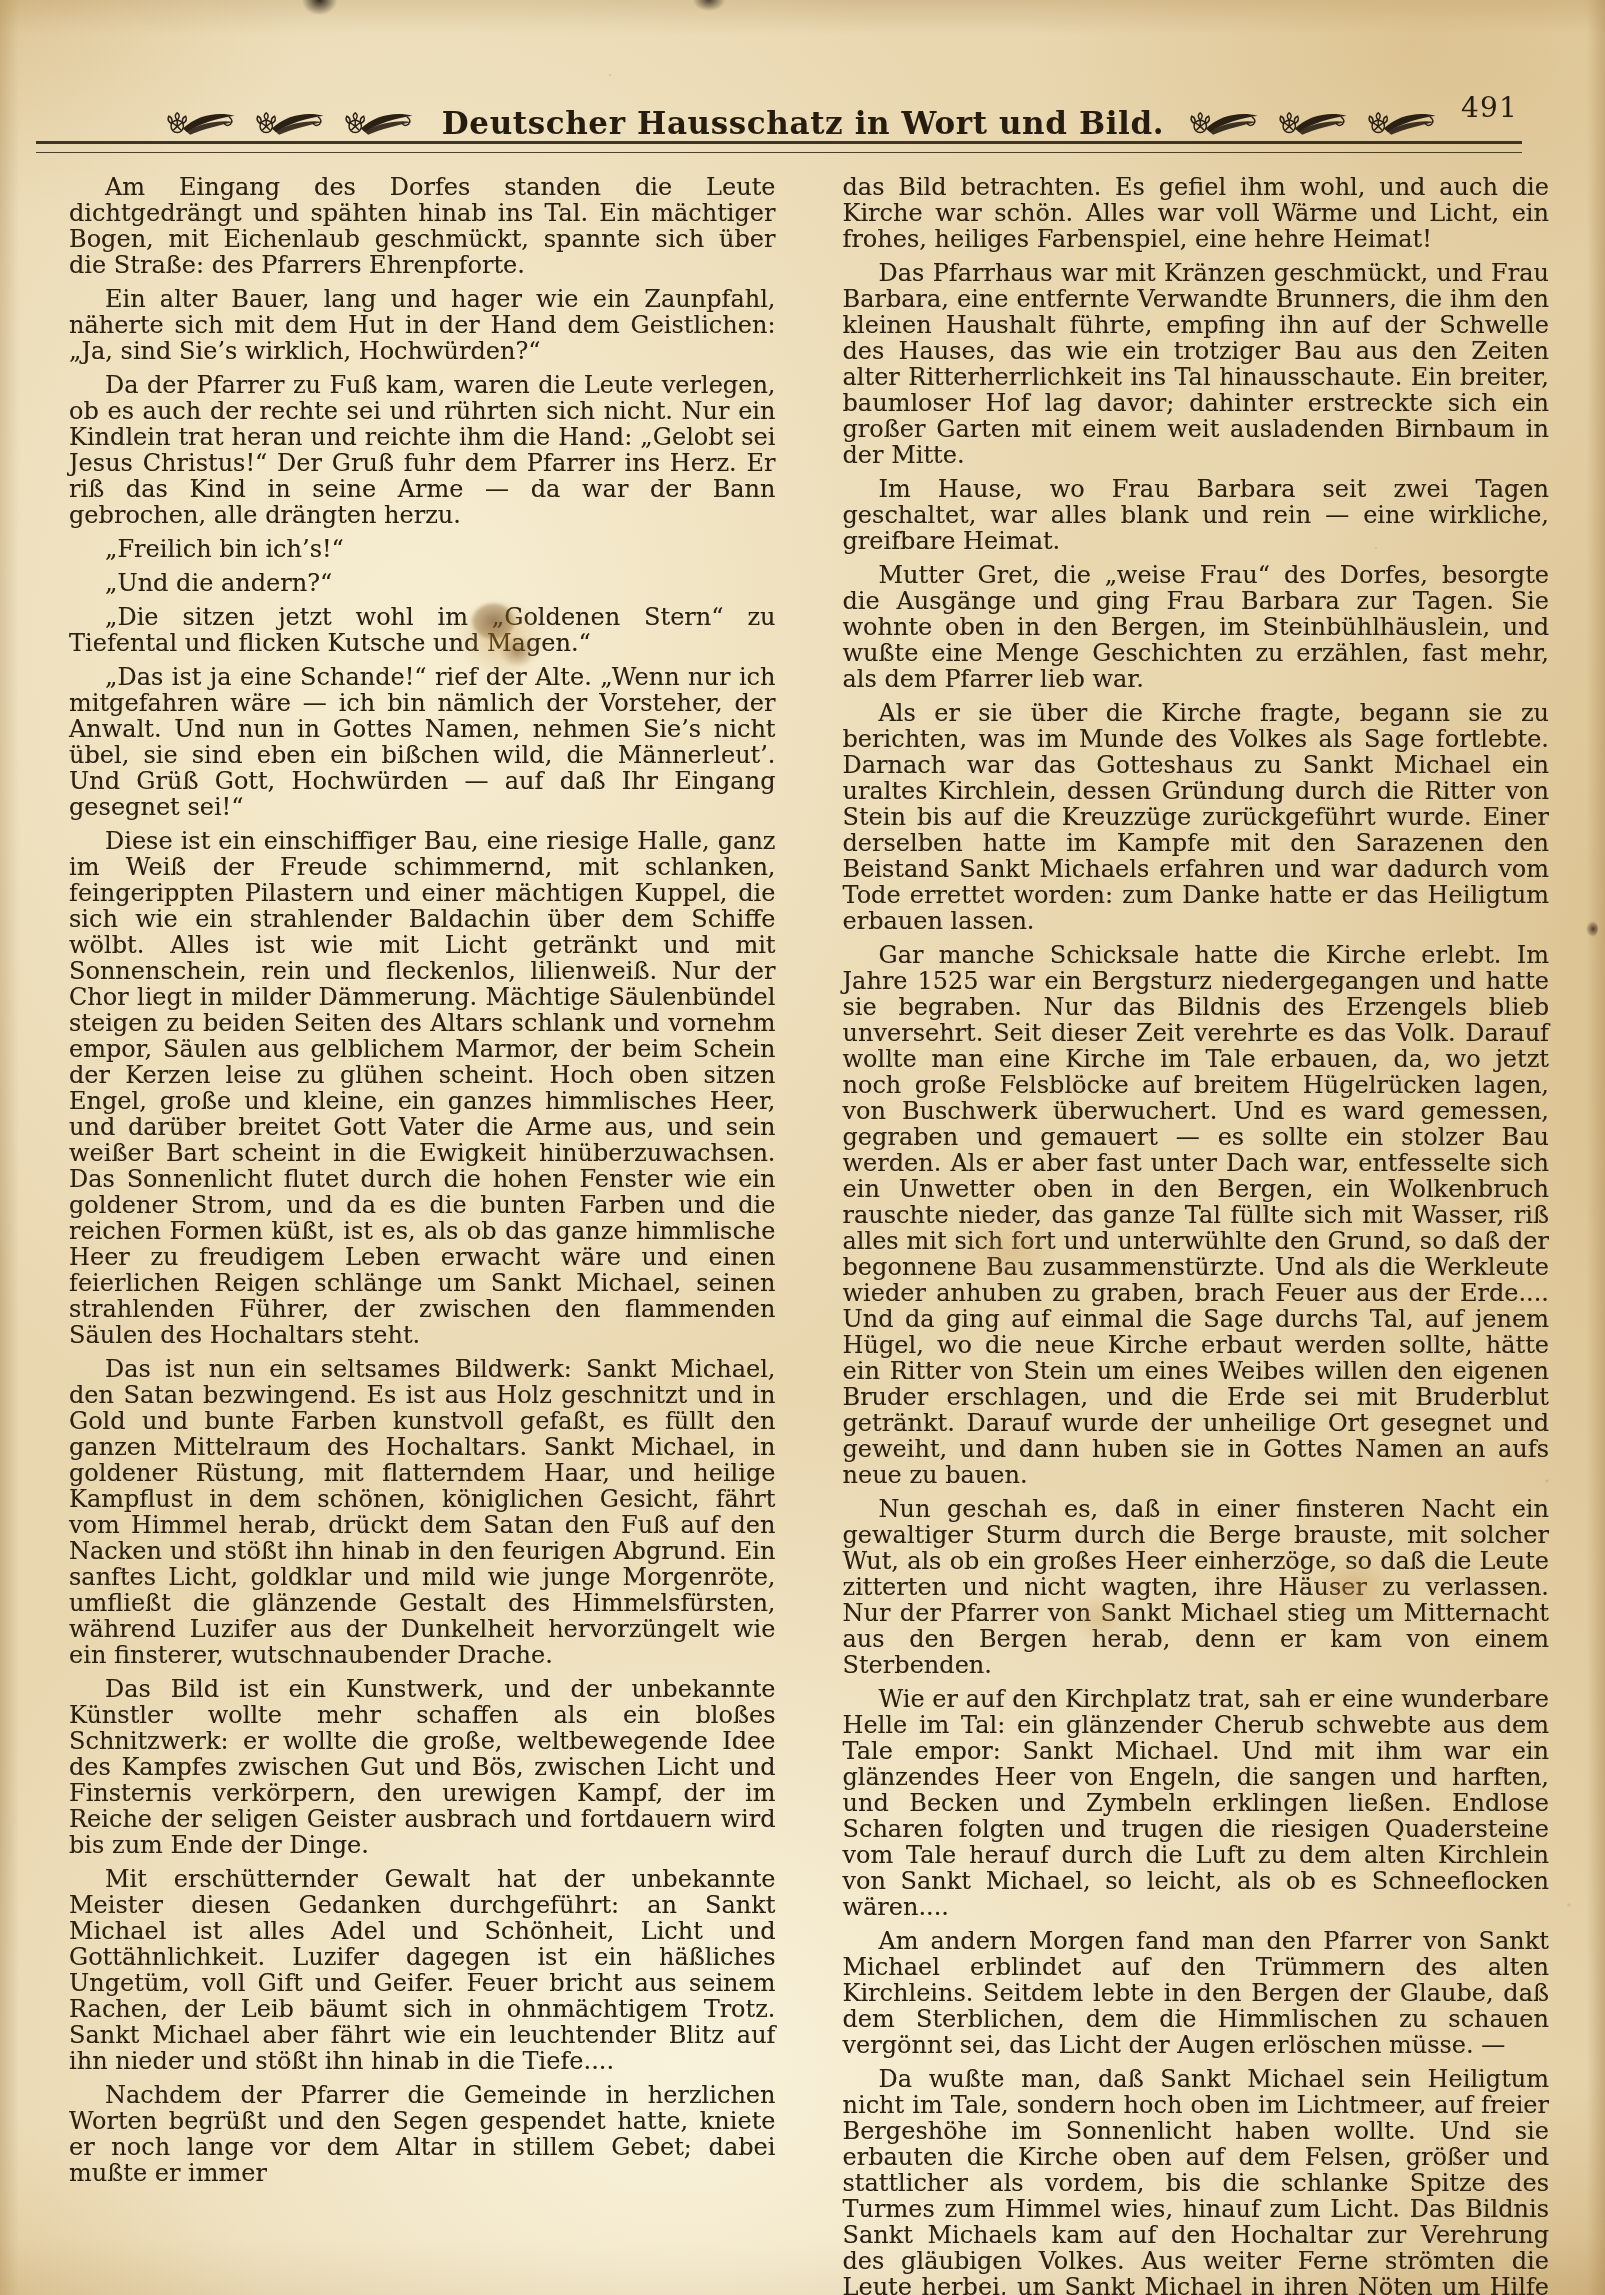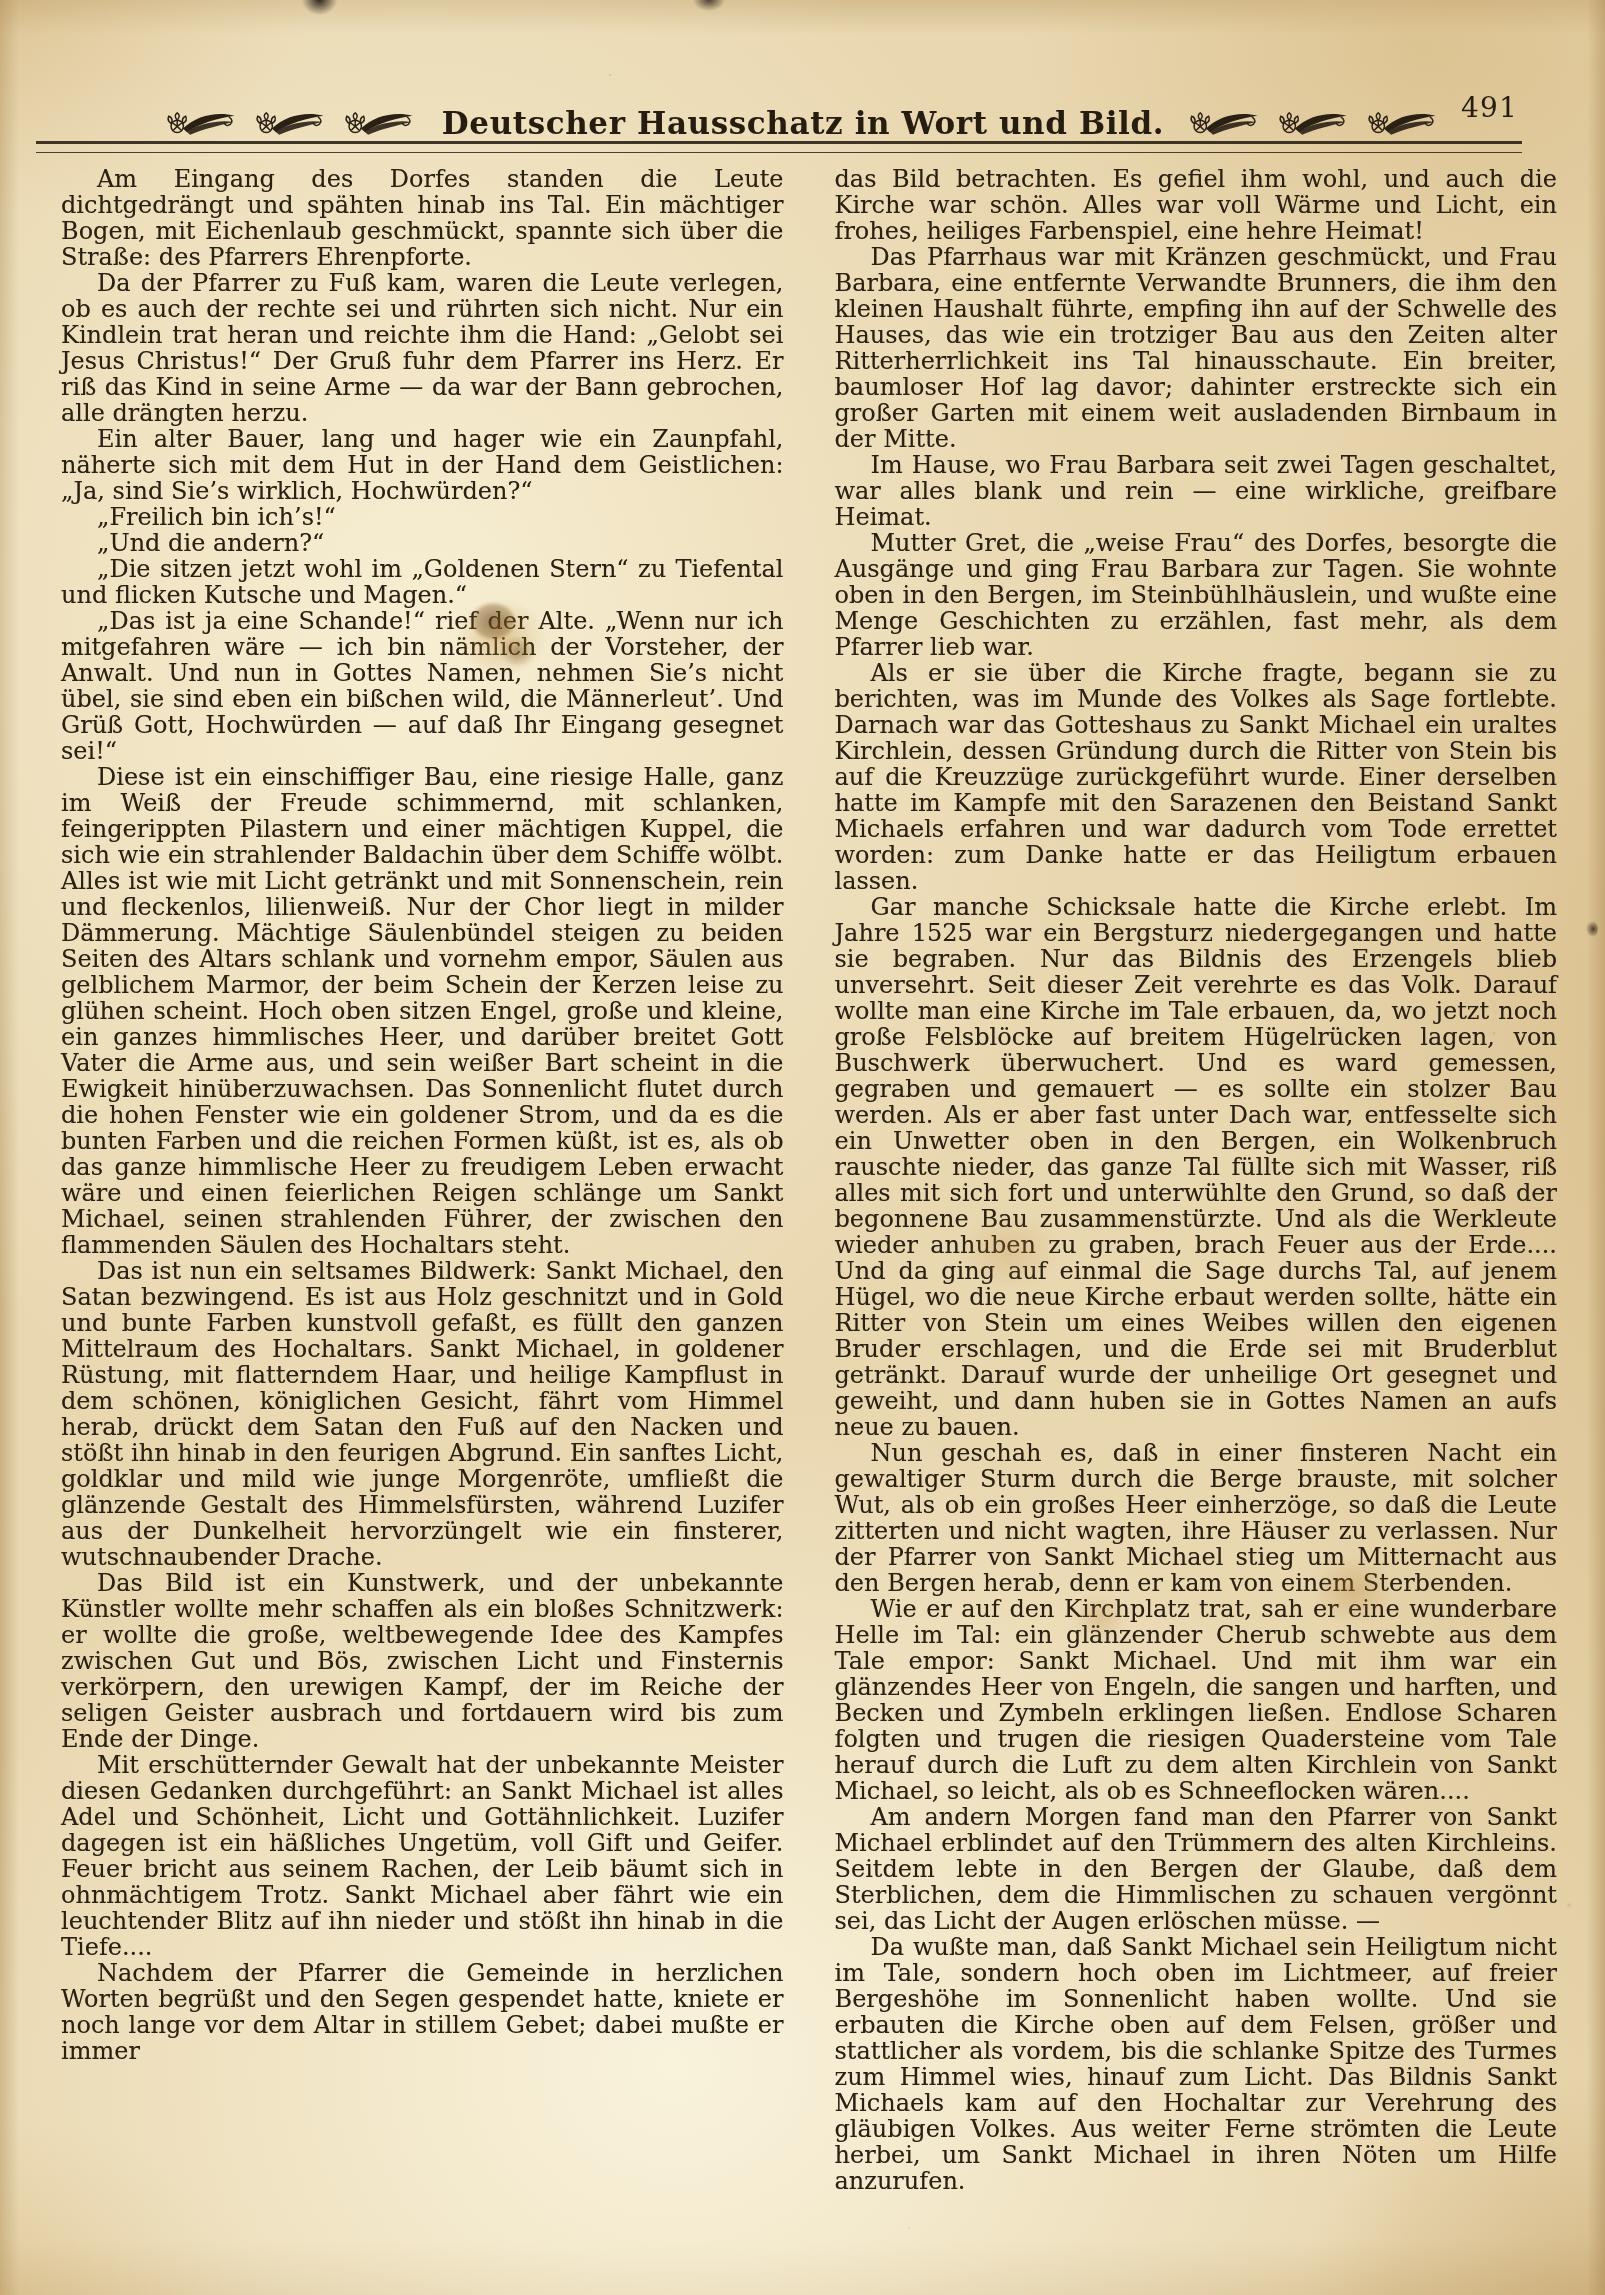--- a/index.html
+++ b/index.html
@@ -54,21 +54,21 @@
     position:absolute;top:141px;left:36px;width:1486px;height:8px;
     border-top:3.7px solid rgba(40,30,18,.88);
     border-bottom:1.9px solid rgba(40,30,18,.82);
   }
   .cols{
     position:absolute;top:166px;left:61px;width:1496px;
     display:flex;gap:51px;
   }
   .col{flex:1;min-width:0;}
   .para{
-    margin:0;
+    margin:8px;
     font-size:24px;line-height:26px;
     text-align:justify;
     text-indent:36px;
     color:#2b2113;
     text-shadow:0 0 0.6px rgba(43,33,19,.35);
   }
   .col[data-continues="true"] .para:first-child{text-indent:0;}
   .stain-main{
     position:absolute;left:429px;top:582px;width:143px;height:112px;
     background:
@@ -211,22 +211,22 @@
       </svg>
     </span>
   </div>
 
   <div class="page-number">491</div>
   <div class="double-rule"></div>
 
   <div class="cols">
     <div class="col">
         <p class="para">Am Eingang des Dorfes standen die Leute dichtgedrängt und spähten hinab ins Tal. Ein mächtiger Bogen, mit Eichenlaub geschmückt, spannte sich über die Straße: des Pfarrers Ehrenpforte.</p>
+        <p class="para">Ein alter Bauer, lang und hager wie ein Zaunpfahl, näherte sich mit dem Hut in der Hand dem Geistlichen: „Ja, sind Sie’s wirklich, Hochwürden?“</p>
         <p class="para">Da der Pfarrer zu Fuß kam, waren die Leute verlegen, ob es auch der rechte sei und rührten sich nicht. Nur ein Kindlein trat heran und reichte ihm die Hand: „Gelobt sei Jesus Christus!“ Der Gruß fuhr dem Pfarrer ins Herz. Er riß das Kind in seine Arme — da war der Bann gebrochen, alle drängten herzu.</p>
-        <p class="para">Ein alter Bauer, lang und hager wie ein Zaunpfahl, näherte sich mit dem Hut in der Hand dem Geistlichen: „Ja, sind Sie’s wirklich, Hochwürden?“</p>
         <p class="para">„Freilich bin ich’s!“</p>
         <p class="para">„Und die andern?“</p>
         <p class="para">„Die sitzen jetzt wohl im „Goldenen Stern“ zu Tiefental und flicken Kutsche und Magen.“</p>
         <p class="para">„Das ist ja eine Schande!“ rief der Alte. „Wenn nur ich mitgefahren wäre — ich bin nämlich der Vorsteher, der Anwalt. Und nun in Gottes Namen, nehmen Sie’s nicht übel, sie sind eben ein bißchen wild, die Männerleut’. Und Grüß Gott, Hochwürden — auf daß Ihr Eingang gesegnet sei!“</p>
         <p class="para">Diese ist ein einschiffiger Bau, eine riesige Halle, ganz im Weiß der Freude schimmernd, mit schlanken, feingerippten Pilastern und einer mächtigen Kuppel, die sich wie ein strahlender Baldachin über dem Schiffe wölbt. Alles ist wie mit Licht getränkt und mit Sonnenschein, rein und fleckenlos, lilienweiß. Nur der Chor liegt in milder Dämmerung. Mächtige Säulenbündel steigen zu beiden Seiten des Altars schlank und vornehm empor, Säulen aus gelblichem Marmor, der beim Schein der Kerzen leise zu glühen scheint. Hoch oben sitzen Engel, große und kleine, ein ganzes himmlisches Heer, und darüber breitet Gott Vater die Arme aus, und sein weißer Bart scheint in die Ewigkeit hinüberzuwachsen. Das Sonnenlicht flutet durch die hohen Fenster wie ein goldener Strom, und da es die bunten Farben und die reichen Formen küßt, ist es, als ob das ganze himmlische Heer zu freudigem Leben erwacht wäre und einen feierlichen Reigen schlänge um Sankt Michael, seinen strahlenden Führer, der zwischen den flammenden Säulen des Hochaltars steht.</p>
         <p class="para">Das ist nun ein seltsames Bildwerk: Sankt Michael, den Satan bezwingend. Es ist aus Holz geschnitzt und in Gold und bunte Farben kunstvoll gefaßt, es füllt den ganzen Mittelraum des Hochaltars. Sankt Michael, in goldener Rüstung, mit flatterndem Haar, und heilige Kampflust in dem schönen, königlichen Gesicht, fährt vom Himmel herab, drückt dem Satan den Fuß auf den Nacken und stößt ihn hinab in den feurigen Abgrund. Ein sanftes Licht, goldklar und mild wie junge Morgenröte, umfließt die glänzende Gestalt des Himmelsfürsten, während Luzifer aus der Dunkelheit hervorzüngelt wie ein finsterer, wutschnaubender Drache.</p>
         <p class="para">Das Bild ist ein Kunstwerk, und der unbekannte Künstler wollte mehr schaffen als ein bloßes Schnitzwerk: er wollte die große, weltbewegende Idee des Kampfes zwischen Gut und Bös, zwischen Licht und Finsternis verkörpern, den urewigen Kampf, der im Reiche der seligen Geister ausbrach und fortdauern wird bis zum Ende der Dinge.</p>
         <p class="para">Mit erschütternder Gewalt hat der unbekannte Meister diesen Gedanken durchgeführt: an Sankt Michael ist alles Adel und Schönheit, Licht und Gottähnlichkeit. Luzifer dagegen ist ein häßliches Ungetüm, voll Gift und Geifer. Feuer bricht aus seinem Rachen, der Leib bäumt sich in ohnmächtigem Trotz. Sankt Michael aber fährt wie ein leuchtender Blitz auf ihn nieder und stößt ihn hinab in die Tiefe....</p>
         <p class="para">Nachdem der Pfarrer die Gemeinde in herzlichen Worten begrüßt und den Segen gespendet hatte, kniete er noch lange vor dem Altar in stillem Gebet; dabei mußte er immer</p>
       </div>

